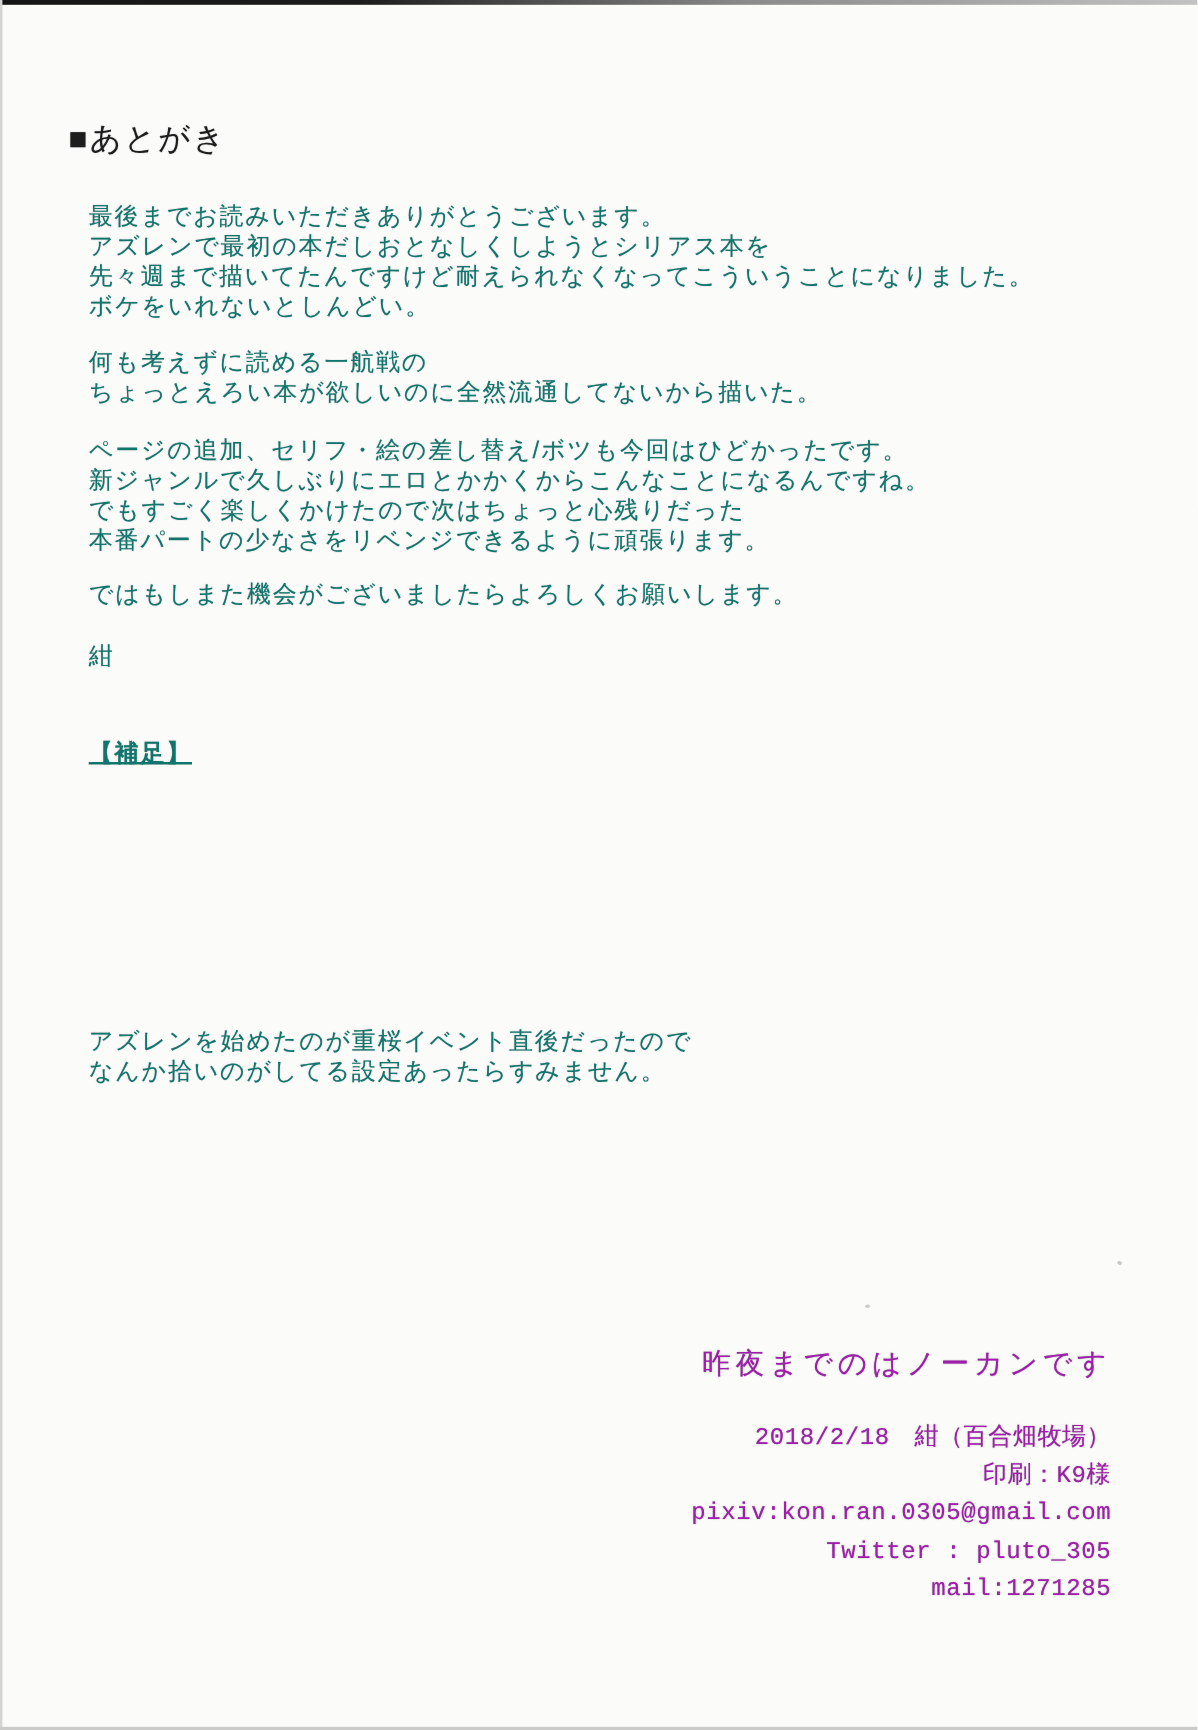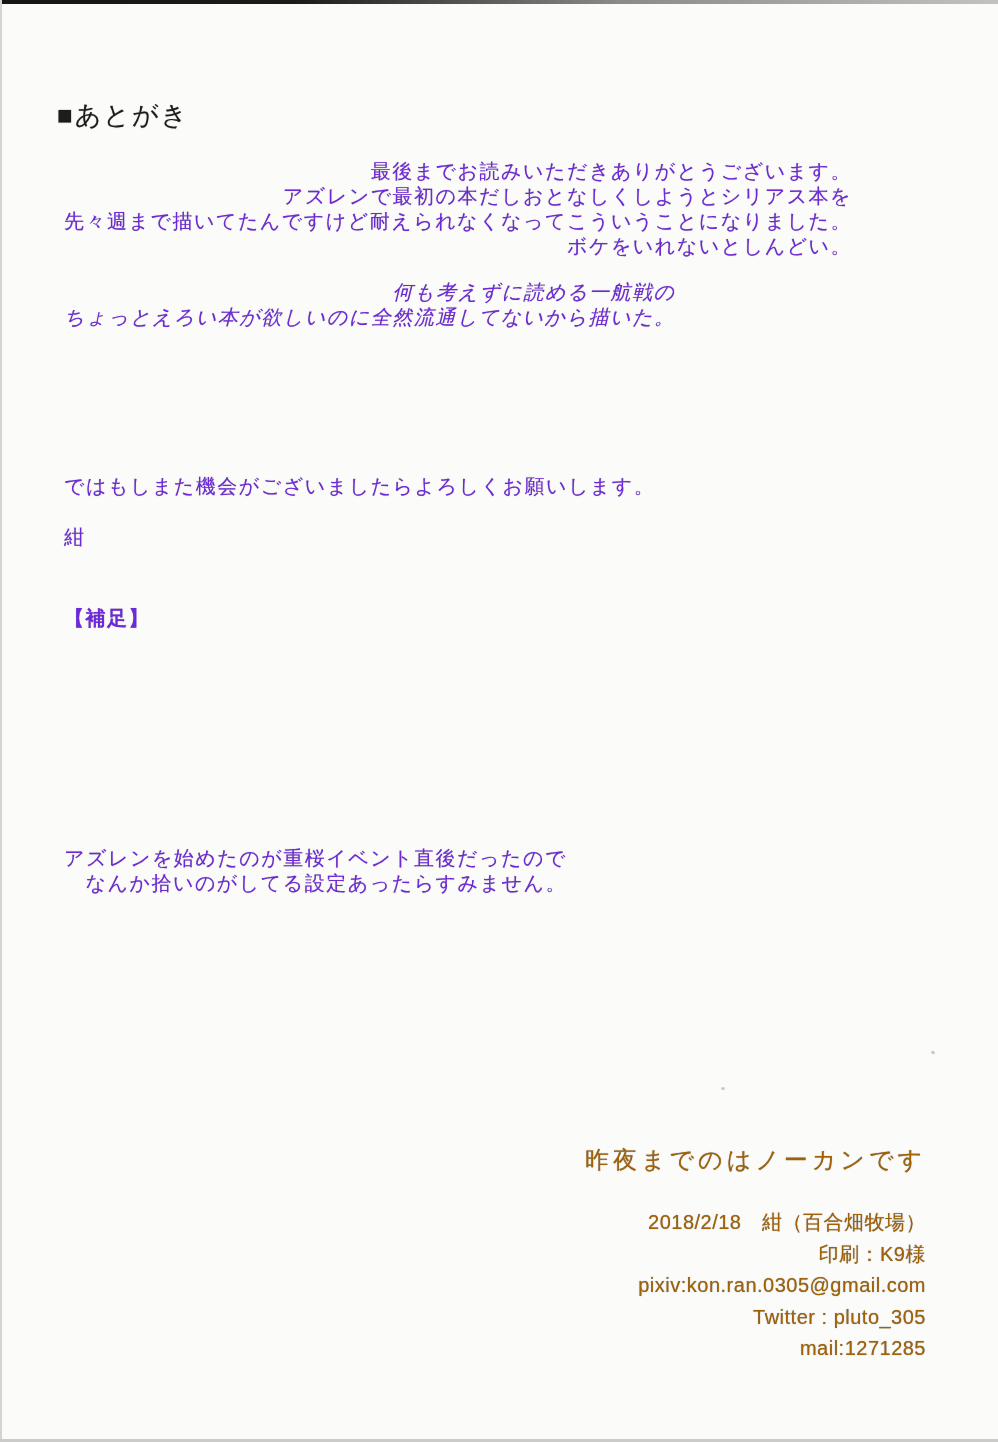--- a/index.html
+++ b/index.html
@@ -49,47 +49,46 @@
     margin: 0;
     font-size: 26px;
     font-weight: normal;
     letter-spacing: 2px;
     color: #1d1d1d;
     text-shadow: 0 0 1px rgba(20,20,20,0.45);
   }
   .body {
     position: absolute;
     left: 58px;
-    margin: 6px;
+    margin: 16px;
     font-size: 20px;
     line-height: 25px;
     letter-spacing: 1.5px;
     white-space: pre-line;
-    color: #6d28d9;
+    color: #0f766e;
     text-shadow: 0 0 1px rgba(40,40,40,0.4);
-    text-align: right;
   }
   .pos-p1 { top: 153px; }
-  .pos-p2 { top: 274px; font-style: italic; }
+  .pos-p2 { top: 274px; }
   .pos-p3 { top: 348px; }
   .pos-p4 { top: 468px; font-family: Liberation Serif, serif; }
   .signature { top: 519px; }
-  .subtitle { top: 600px; }
+  .subtitle { top: 600px; text-decoration: underline; }
   .pos-s1 { top: 643px; }
   .pos-s2 { top: 775px; }
   .pos-s3 { top: 840px; }
 
   
   .colophon {
     position: absolute;
-    top: 1144px;
+    top: 1120px;
     right: 103px;
     text-align: right;
-    font-family: Liberation Sans, sans-serif;
-    color: #a16207;
+    font-family: Liberation Mono, monospace;
+    color: #a21caf;
   }
   .tagline {
     font-size: 24px;
     letter-spacing: 4px;
     margin-bottom: 31px;
     text-shadow: 0 0 1px rgba(20,20,20,0.5);
   }
   .colophon-lines > div {
     font-size: 20px;
     line-height: 31.5px;
@@ -107,20 +106,24 @@
   <div class="edge-bottom"></div>
 
   <h1 class="title">■あとがき</h1>
 
   <p class="body pos-p1">最後までお読みいただきありがとうございます。
 アズレンで最初の本だしおとなしくしようとシリアス本を
 先々週まで描いてたんですけど耐えられなくなってこういうことになりました。
 ボケをいれないとしんどい。</p>
   <p class="body pos-p2">何も考えずに読める一航戦の
 ちょっとえろい本が欲しいのに全然流通してないから描いた。</p>
+  <p class="body pos-p3">ページの追加、セリフ・絵の差し替え/ボツも今回はひどかったです。
+新ジャンルで久しぶりにエロとかかくからこんなことになるんですね。
+でもすごく楽しくかけたので次はちょっと心残りだった
+本番パートの少なさをリベンジできるように頑張ります。</p>
   <p class="body pos-p4">ではもしまた機会がございましたらよろしくお願いします。</p>
 
   <div class="body signature">紺</div>
 
   <h2 class="body subtitle">【補足】</h2>
 
   <p class="body pos-s3">アズレンを始めたのが重桜イベント直後だったので
 なんか拾いのがしてる設定あったらすみません。</p>
 
   <div class="colophon">

